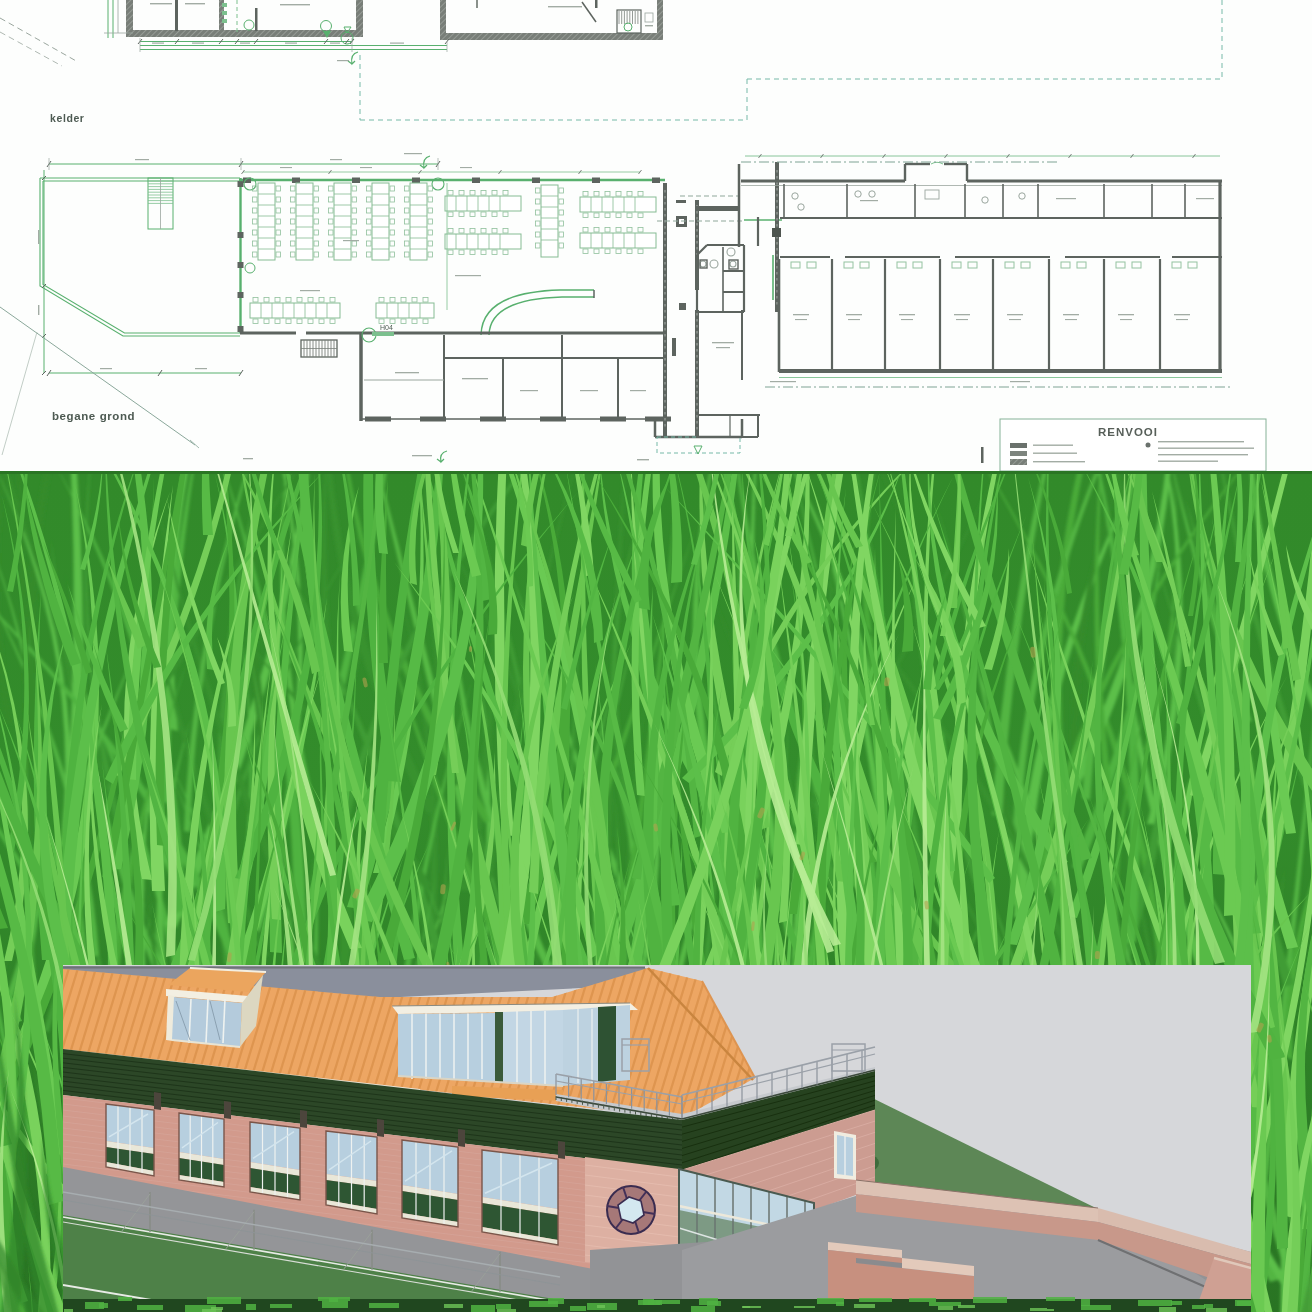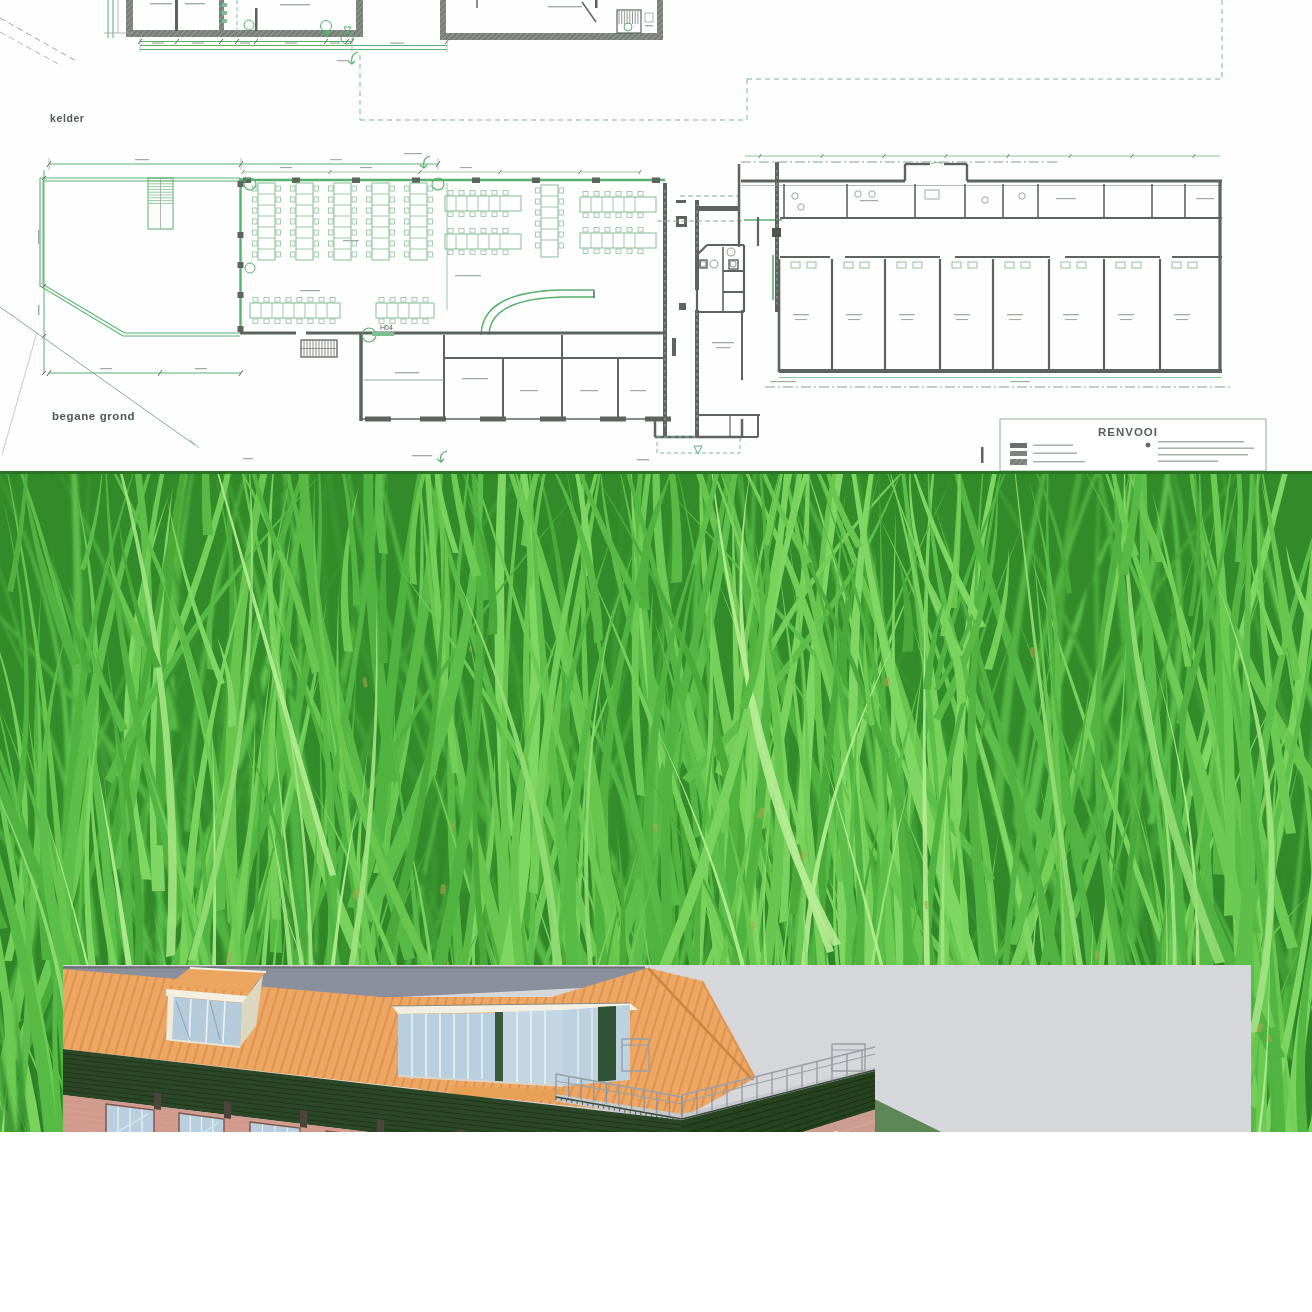--- a/index.html
+++ b/index.html
@@ -1,12 +1,12 @@
 <!DOCTYPE html>
-<html><head><meta charset="utf-8"><title>p</title><style>html,body{margin:0;padding:0;background:#fff}#page{position:relative;width:1312px;height:1132px;overflow:hidden;background:#15803d;font-family:"Liberation Sans",sans-serif}.abs{position:absolute}</style></head><body>
+<html><head><meta charset="utf-8"><title>p</title><style>html,body{margin:0;padding:0;background:#fff}#page{position:relative;width:1312px;height:1312px;overflow:hidden;background:#15803d;font-family:"Liberation Sans",sans-serif}.abs{position:absolute}</style></head><body>
 <div id="page">
 
 <svg class="abs" style="left:0;top:0" width="1312" height="471" viewBox="0 0 1312 471">
       <rect width="1312" height="471" fill="#fdfefd"></rect>
       <defs>
         <pattern id="hatch" width="4" height="4" patternUnits="userSpaceOnUse" patternTransform="rotate(45)">
           <rect width="4" height="4" fill="#787e78"></rect>
           <line x1="0" y1="0" x2="0" y2="4" stroke="#a2a7a1" stroke-width="1.4"></line>
         </pattern>
       </defs>

